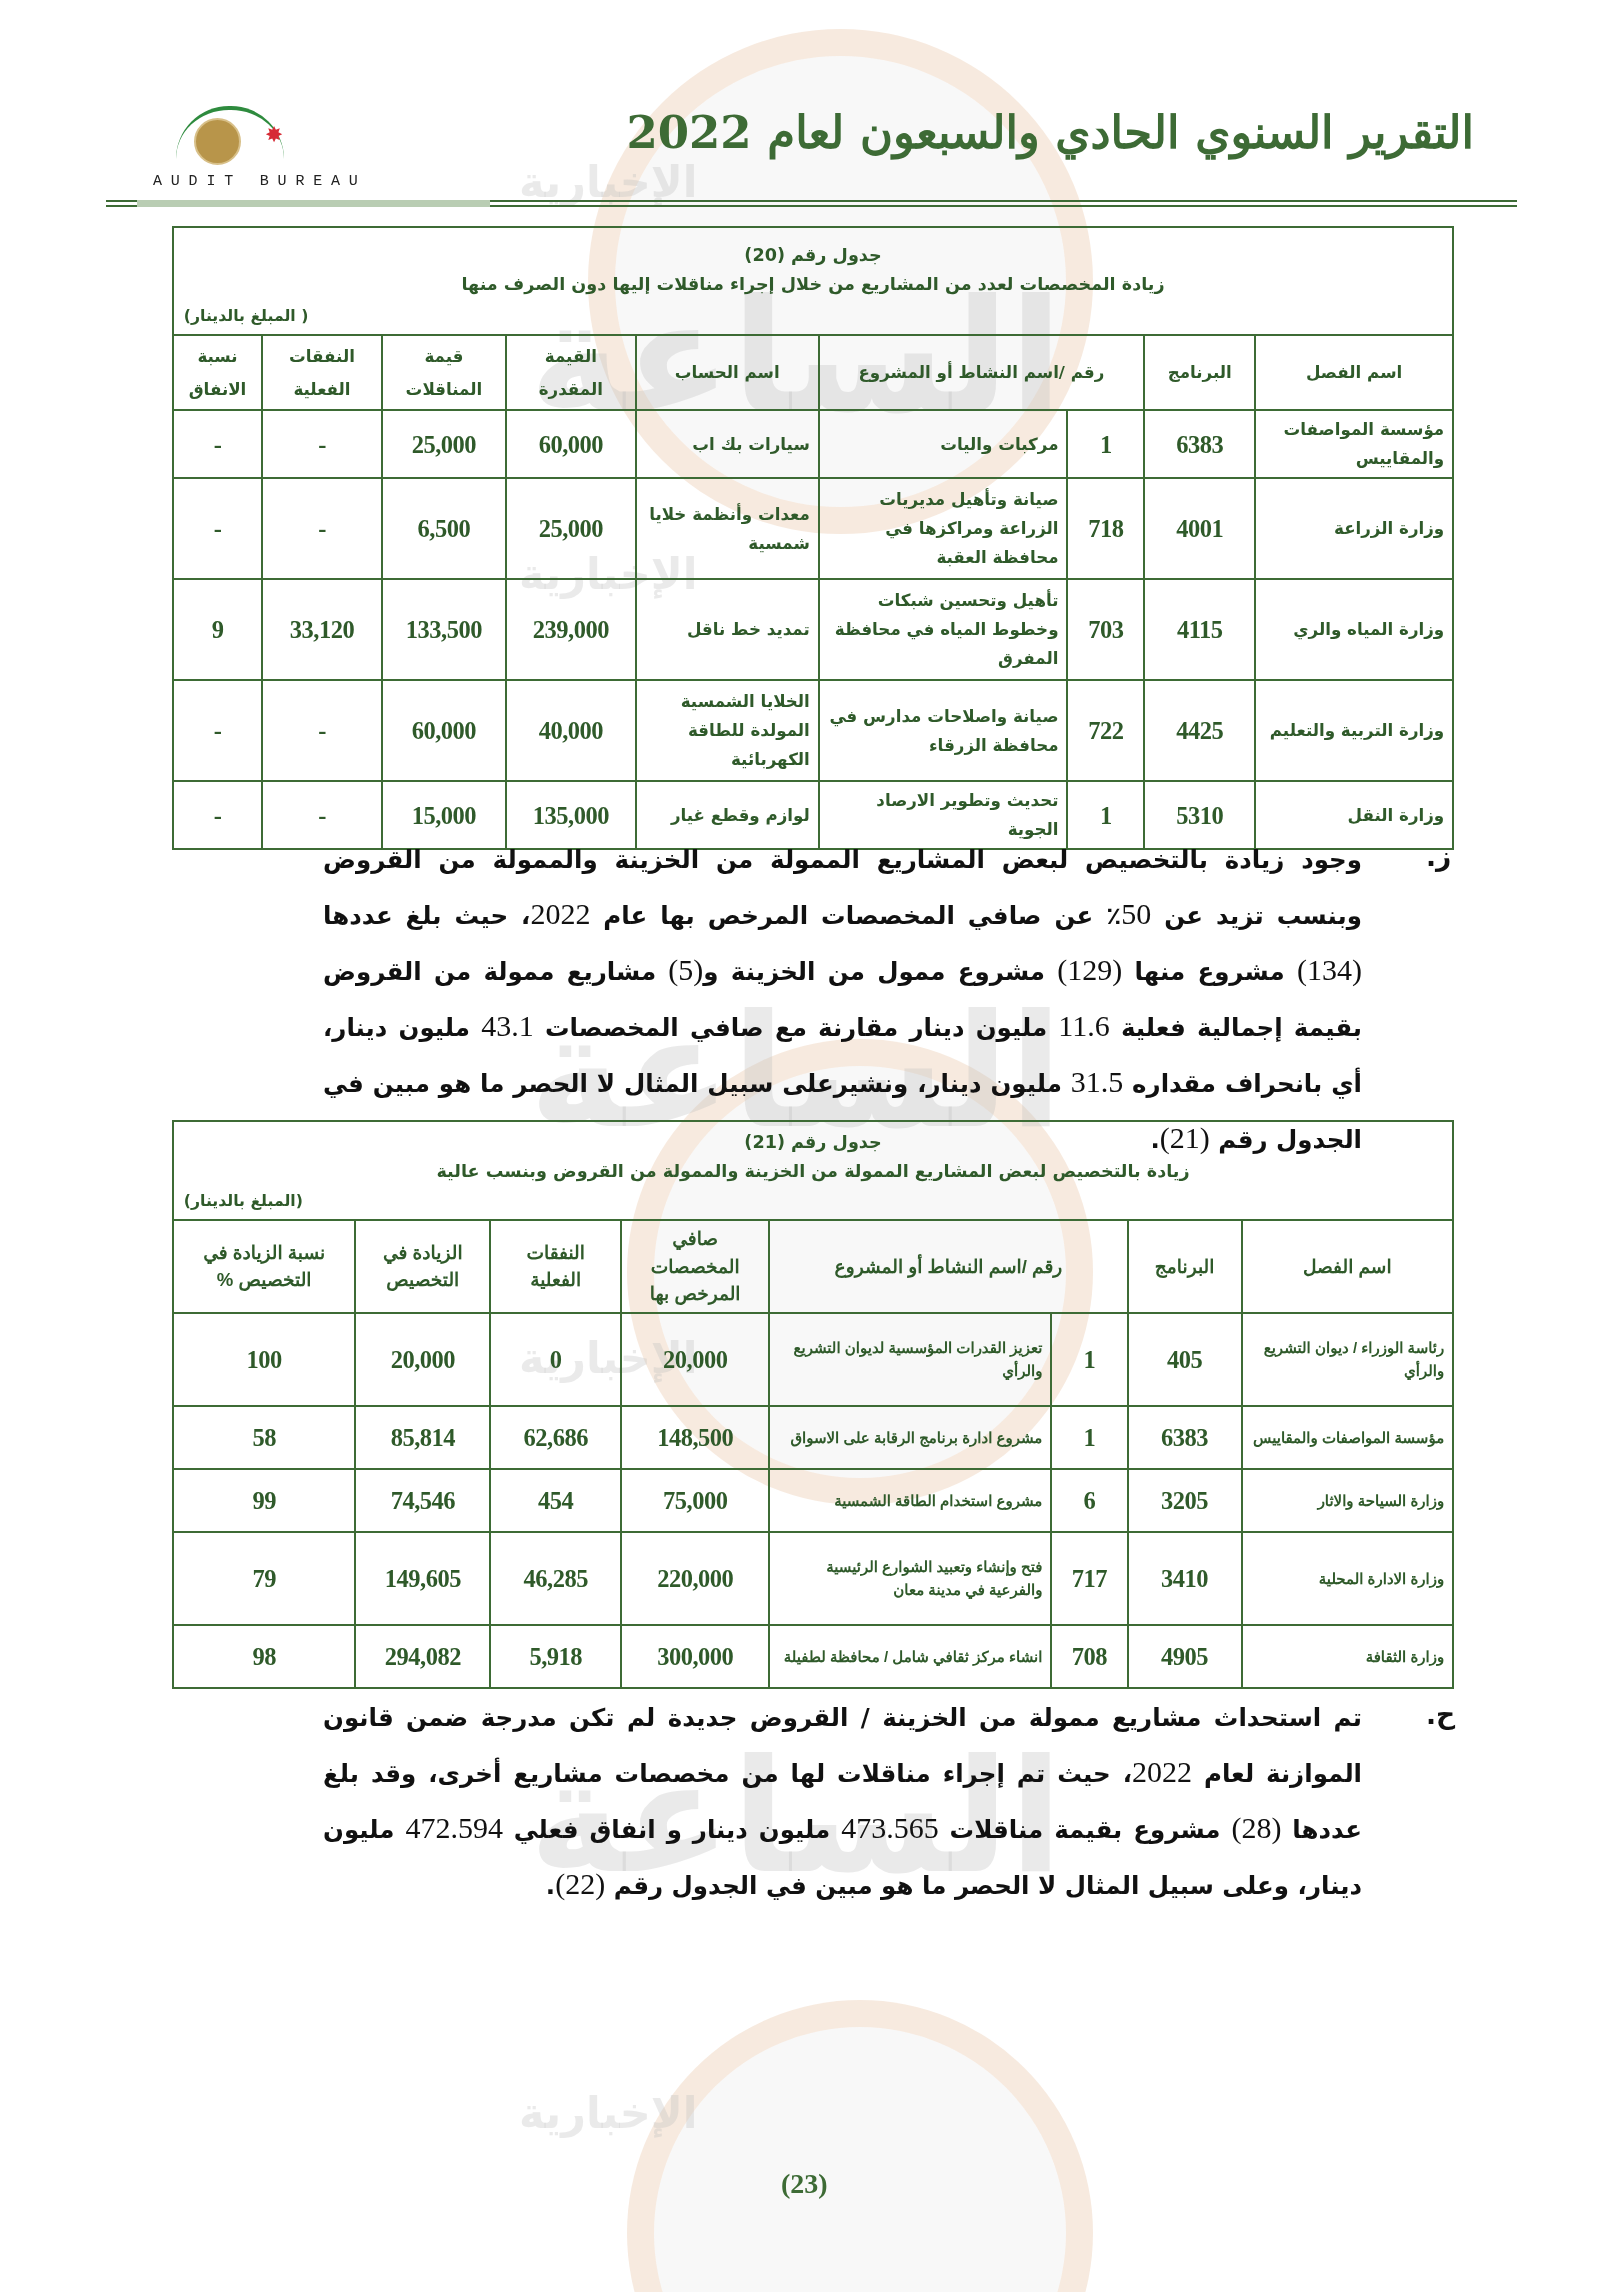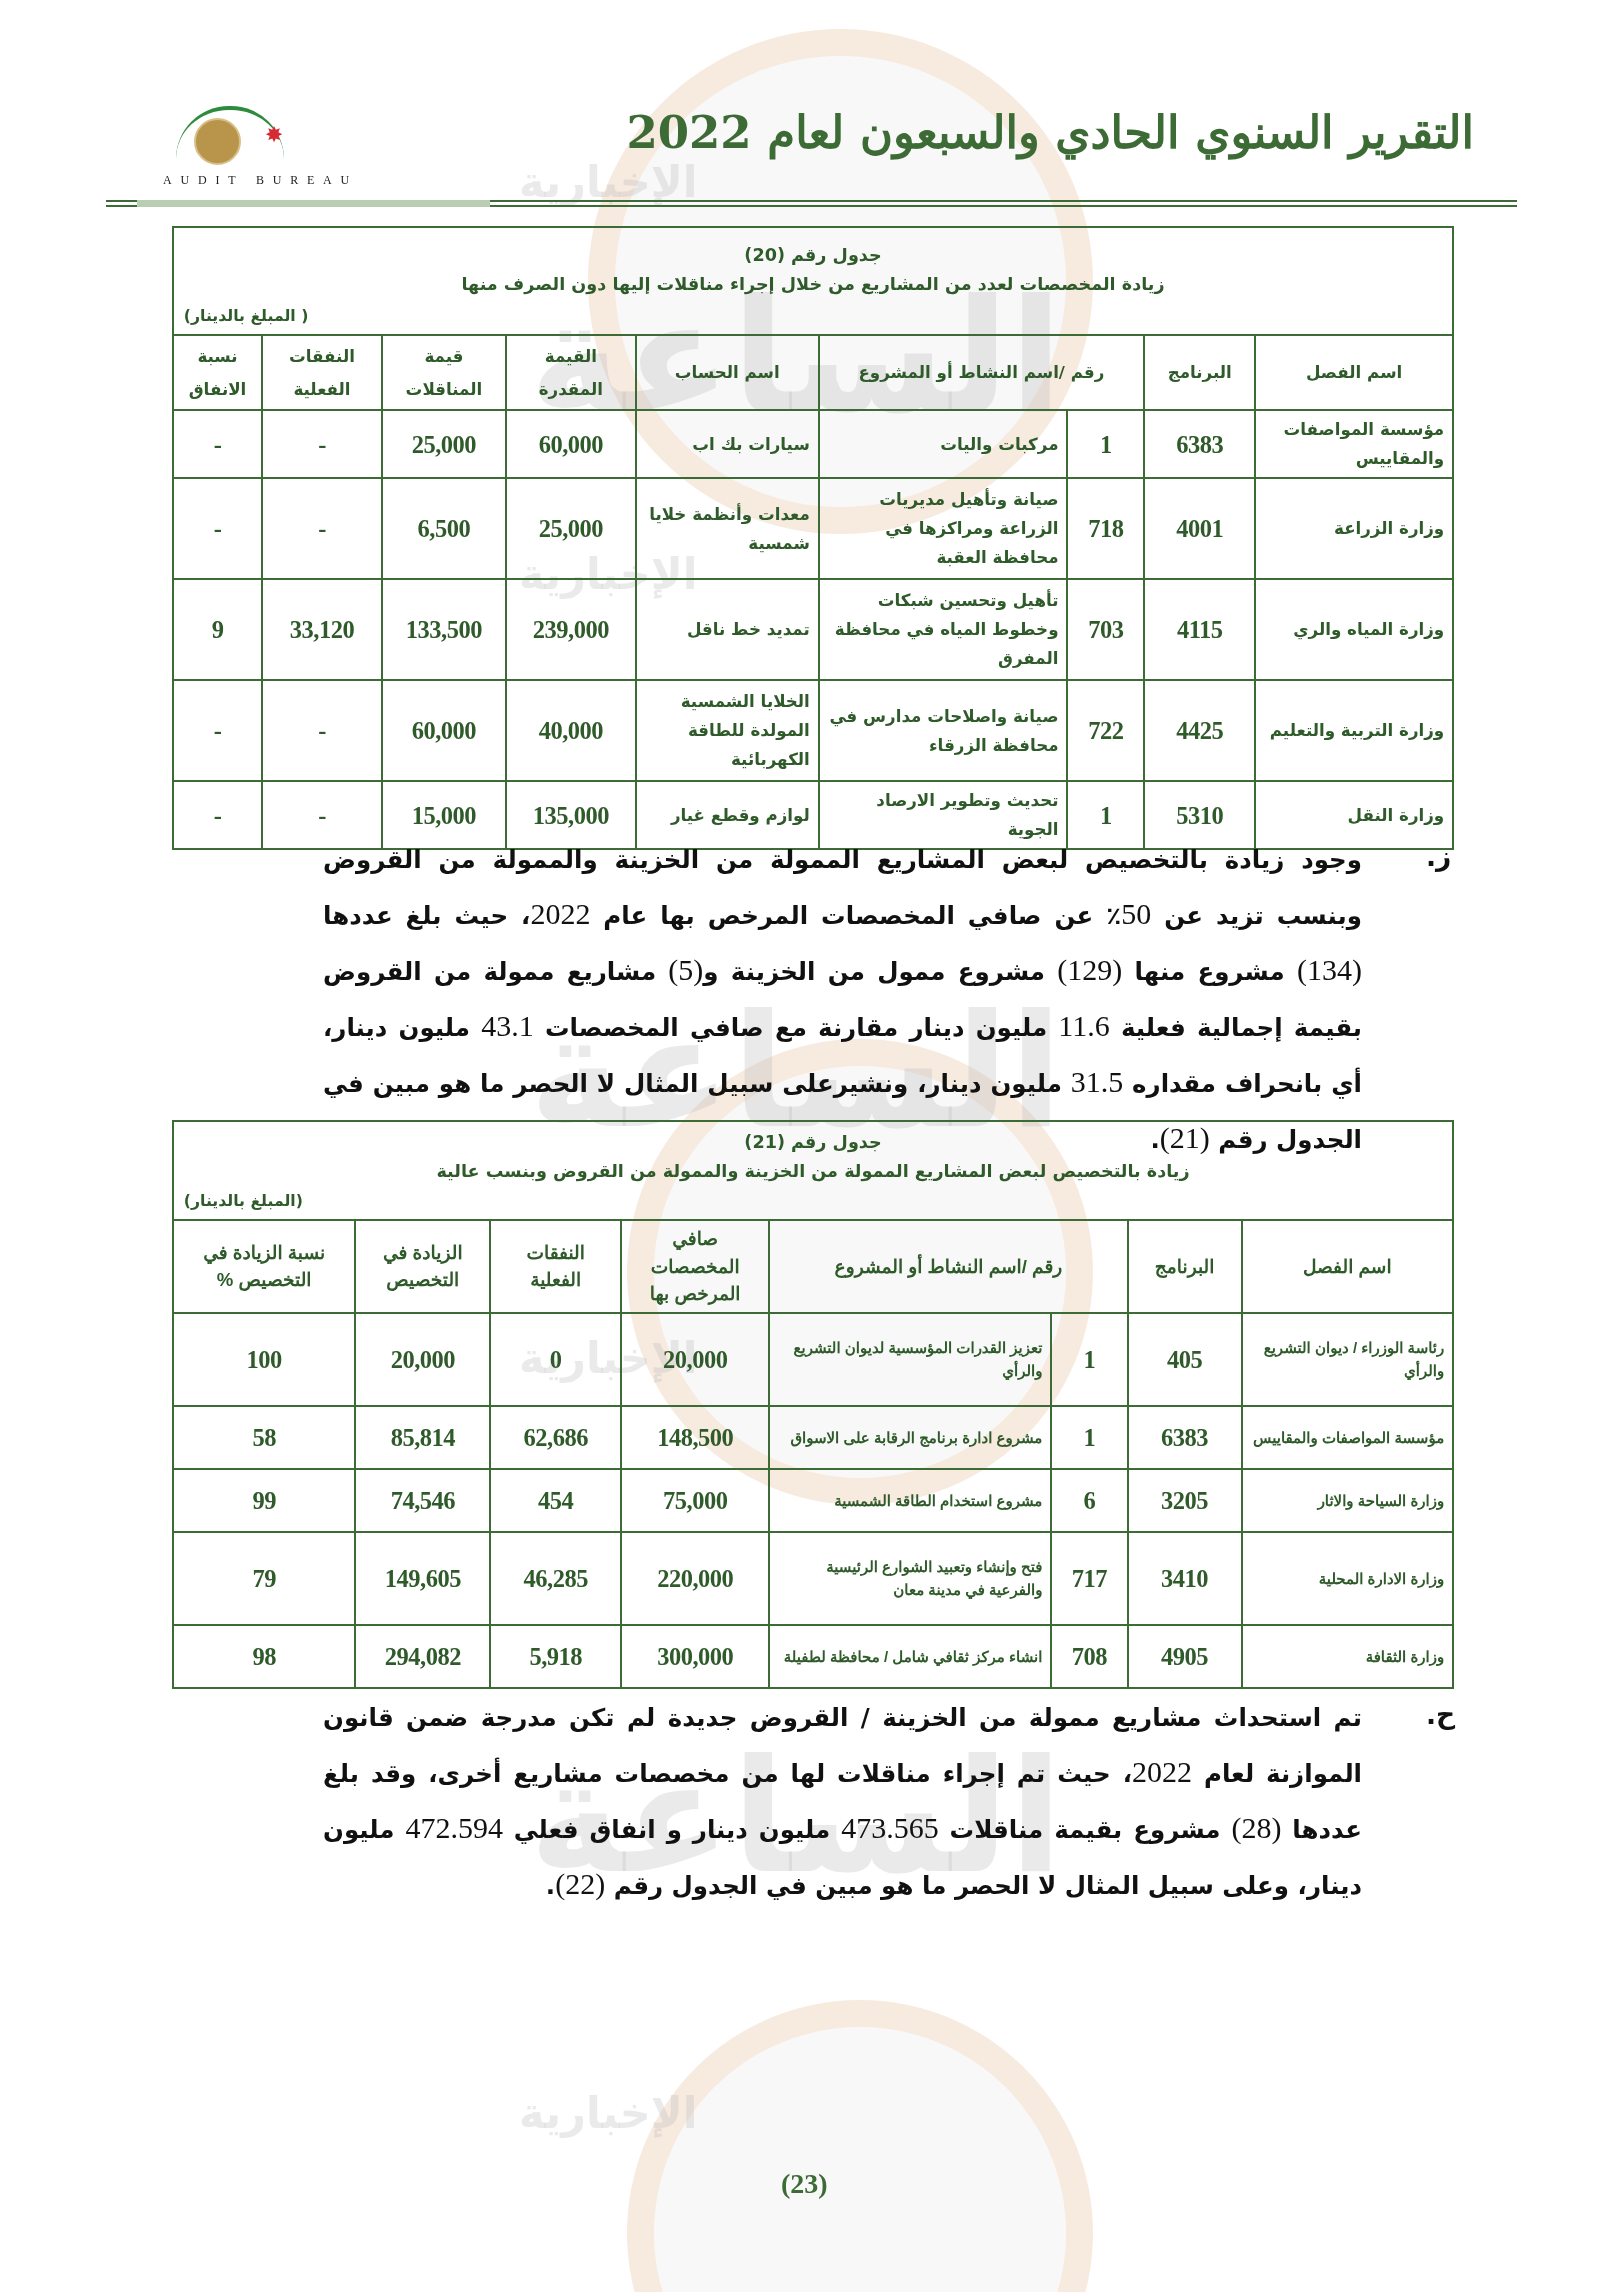--- a/index.html
+++ b/index.html
@@ -18,22 +18,22 @@
   .header-title { right:147px; top:106px; font-family:"DejaVu Serif", serif;
                   font-size:45px; font-weight:bold; color:#3d6b35; direction:rtl; white-space:nowrap;text-align:center; }
   .logo { left:147px; top:59px; width:274px; height:137px; }
   .logo-word { position:absolute; left:49px; top:19.6px; font-family:"DejaVu Serif", serif; font-size:51px;
                font-weight:bold; color:#111; direction:rtl; }
   .logo-emblem { position:absolute; left:47px; top:59px; width:43px; height:43px; border-radius:50%;
                  background:#b8954a; border:2px solid #d8c089; }
   .logo-arc { position:absolute; left:29px; top:47px; width:108px; height:49px;
               border-top:4.9px solid #2e8b3e; border-radius:54px 54px 0 0; }
   .logo-star { position:absolute; left:118px; top:63px; color:#d62b35; font-size:21.6px; }
-  .logo-en { position:absolute; left:16px; top:114px; font-family:Liberation Serif, serif;
-             font-size:12px; letter-spacing:8.8px; color:#222; }
+  .logo-en { position:absolute; left:6px; top:114px; font-family:Liberation Mono, monospace;
+             font-size:15px; letter-spacing:8.8px; color:#222; }
   .rule-1 { left:106px; top:200px; width:1411px; height:2px; background:#3d6b35; }
   .rule-2 { left:106px; top:205px; width:1411px; height:2px; background:#3d6b35; }
   .rule-shade { left:137px; top:200px; width:353px; height:6.9px; background:#b9cdb3; }
 
   
   table.rep { position:absolute; border-collapse:collapse; direction:rtl;
               font-family:"DejaVu Sans", sans-serif; }
   table.rep td, table.rep th { border:2px solid #3d6b35; text-align:center; vertical-align:middle;
               color:#2f5a2a; font-weight:bold; padding:3.9px 7.8px; }
   table.rep th { font-size:16.7px; line-height:33px; }

